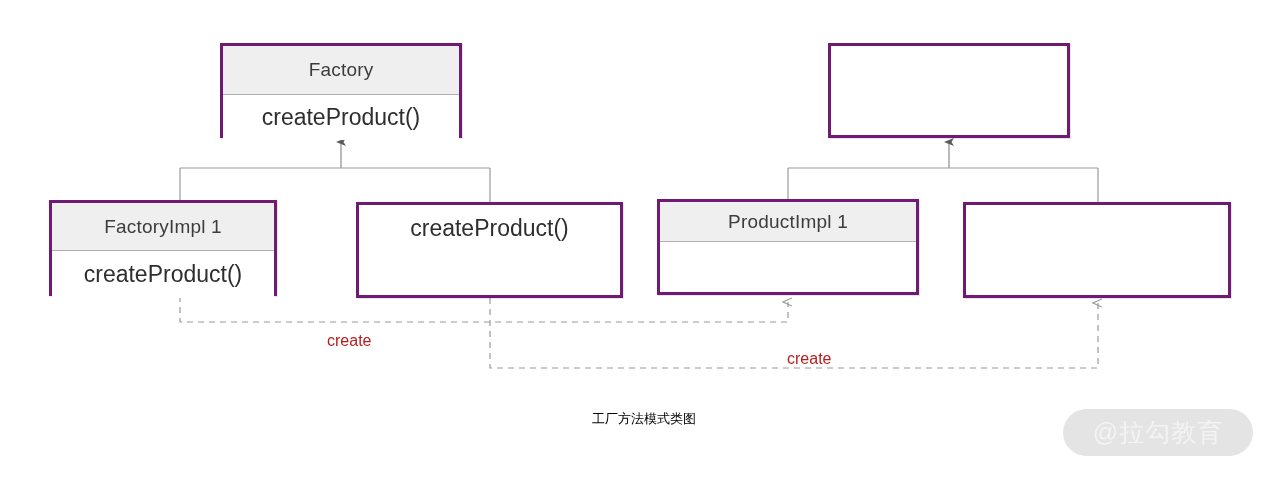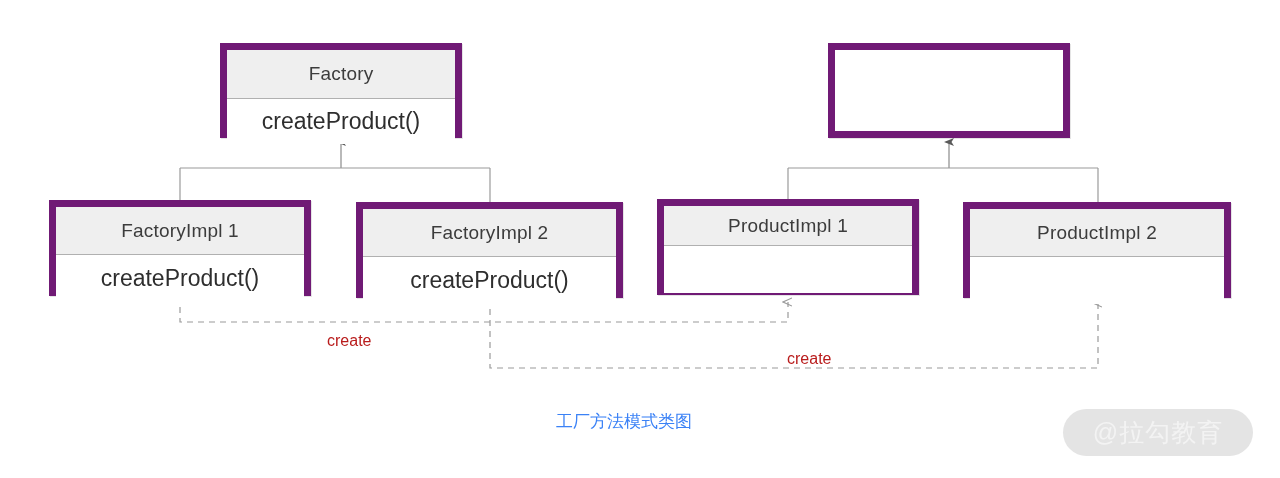--- a/index.html
+++ b/index.html
@@ -13,21 +13,21 @@
   #canvas {
     position: relative;
     width: 1280px;
     height: 478px;
     background: #ffffff;
     overflow: hidden;
   }
   .uml-class {
     position: absolute;
     box-sizing: border-box;
-    border: 7px solid #701a75;
+    border: 3px solid #701a75;
     background: #ffffff;
     box-shadow: 1px 1px 0 rgba(0,0,0,0.10);
   }
   .uml-header {
     box-sizing: border-box;
     background: #efefef;
     border-bottom: 1px solid #b0b0b0;
     display: flex;
     align-items: center;
     justify-content: center;
@@ -55,23 +55,24 @@
     pointer-events: none;
   }
   .edge-label {
     position: absolute;
     color: #b91c1c;
     font-size: 16px;
     white-space: nowrap;
   }
   .caption {
     position: absolute;
-    color: #3b82f6;
-    font-size: 17px;
+    color: #000000;
+    font-size: 13px;
     white-space: nowrap;
+    margin-left: 36px;
   }
   .watermark {
     position: absolute;
     display: flex;
     align-items: center;
     justify-content: center;
     background: #e4e4e4;
     color: #f3f3f3;
     border-radius: 24px;
     font-size: 25px;
@@ -125,51 +126,45 @@
       <span>createProduct()</span>
     </div>
   </div>
 
   <div class="uml-class" style="left:828px; top:43px; width:242px; height:95px;">
     <div class="uml-body" style="height:45px;">
       <span></span>
     </div>
   </div>
 
-  <div class="uml-class" style="left:49px; top:200px; width:262px; height:96px;">
+  <div class="uml-class" style="left:49px; top:200px; width:228px; height:96px;">
     <div class="uml-header" style="height:48px;">
       <span>FactoryImpl 1</span>
     </div>
     <div class="uml-body" style="height:47px;">
       <span>createProduct()</span>
     </div>
   </div>
 
   <div class="uml-class" style="left:356px; top:202px; width:267px; height:96px;">
-    <div class="uml-header" style="height:48px;">
-      <span>FactoryImpl 2</span>
-    </div>
     <div class="uml-body" style="height:47px;">
       <span>createProduct()</span>
     </div>
   </div>
 
   <div class="uml-class" style="left:657px; top:199px; width:262px; height:96px;">
     <div class="uml-header" style="height:40px;">
       <span>ProductImpl 1</span>
     </div>
     <div class="uml-body" style="height:47px;">
       <span></span>
     </div>
   </div>
 
   <div class="uml-class" style="left:963px; top:202px; width:268px; height:96px;">
-    <div class="uml-header" style="height:48px;">
-      <span>ProductImpl 2</span>
-    </div>
     <div class="uml-body" style="height:47px;">
       <span></span>
     </div>
   </div>
 
   <div class="edge-label" style="left:327px; top:332px;">
     <span>create</span>
   </div>
   <div class="edge-label" style="left:787px; top:350px;">
     <span>create</span>

